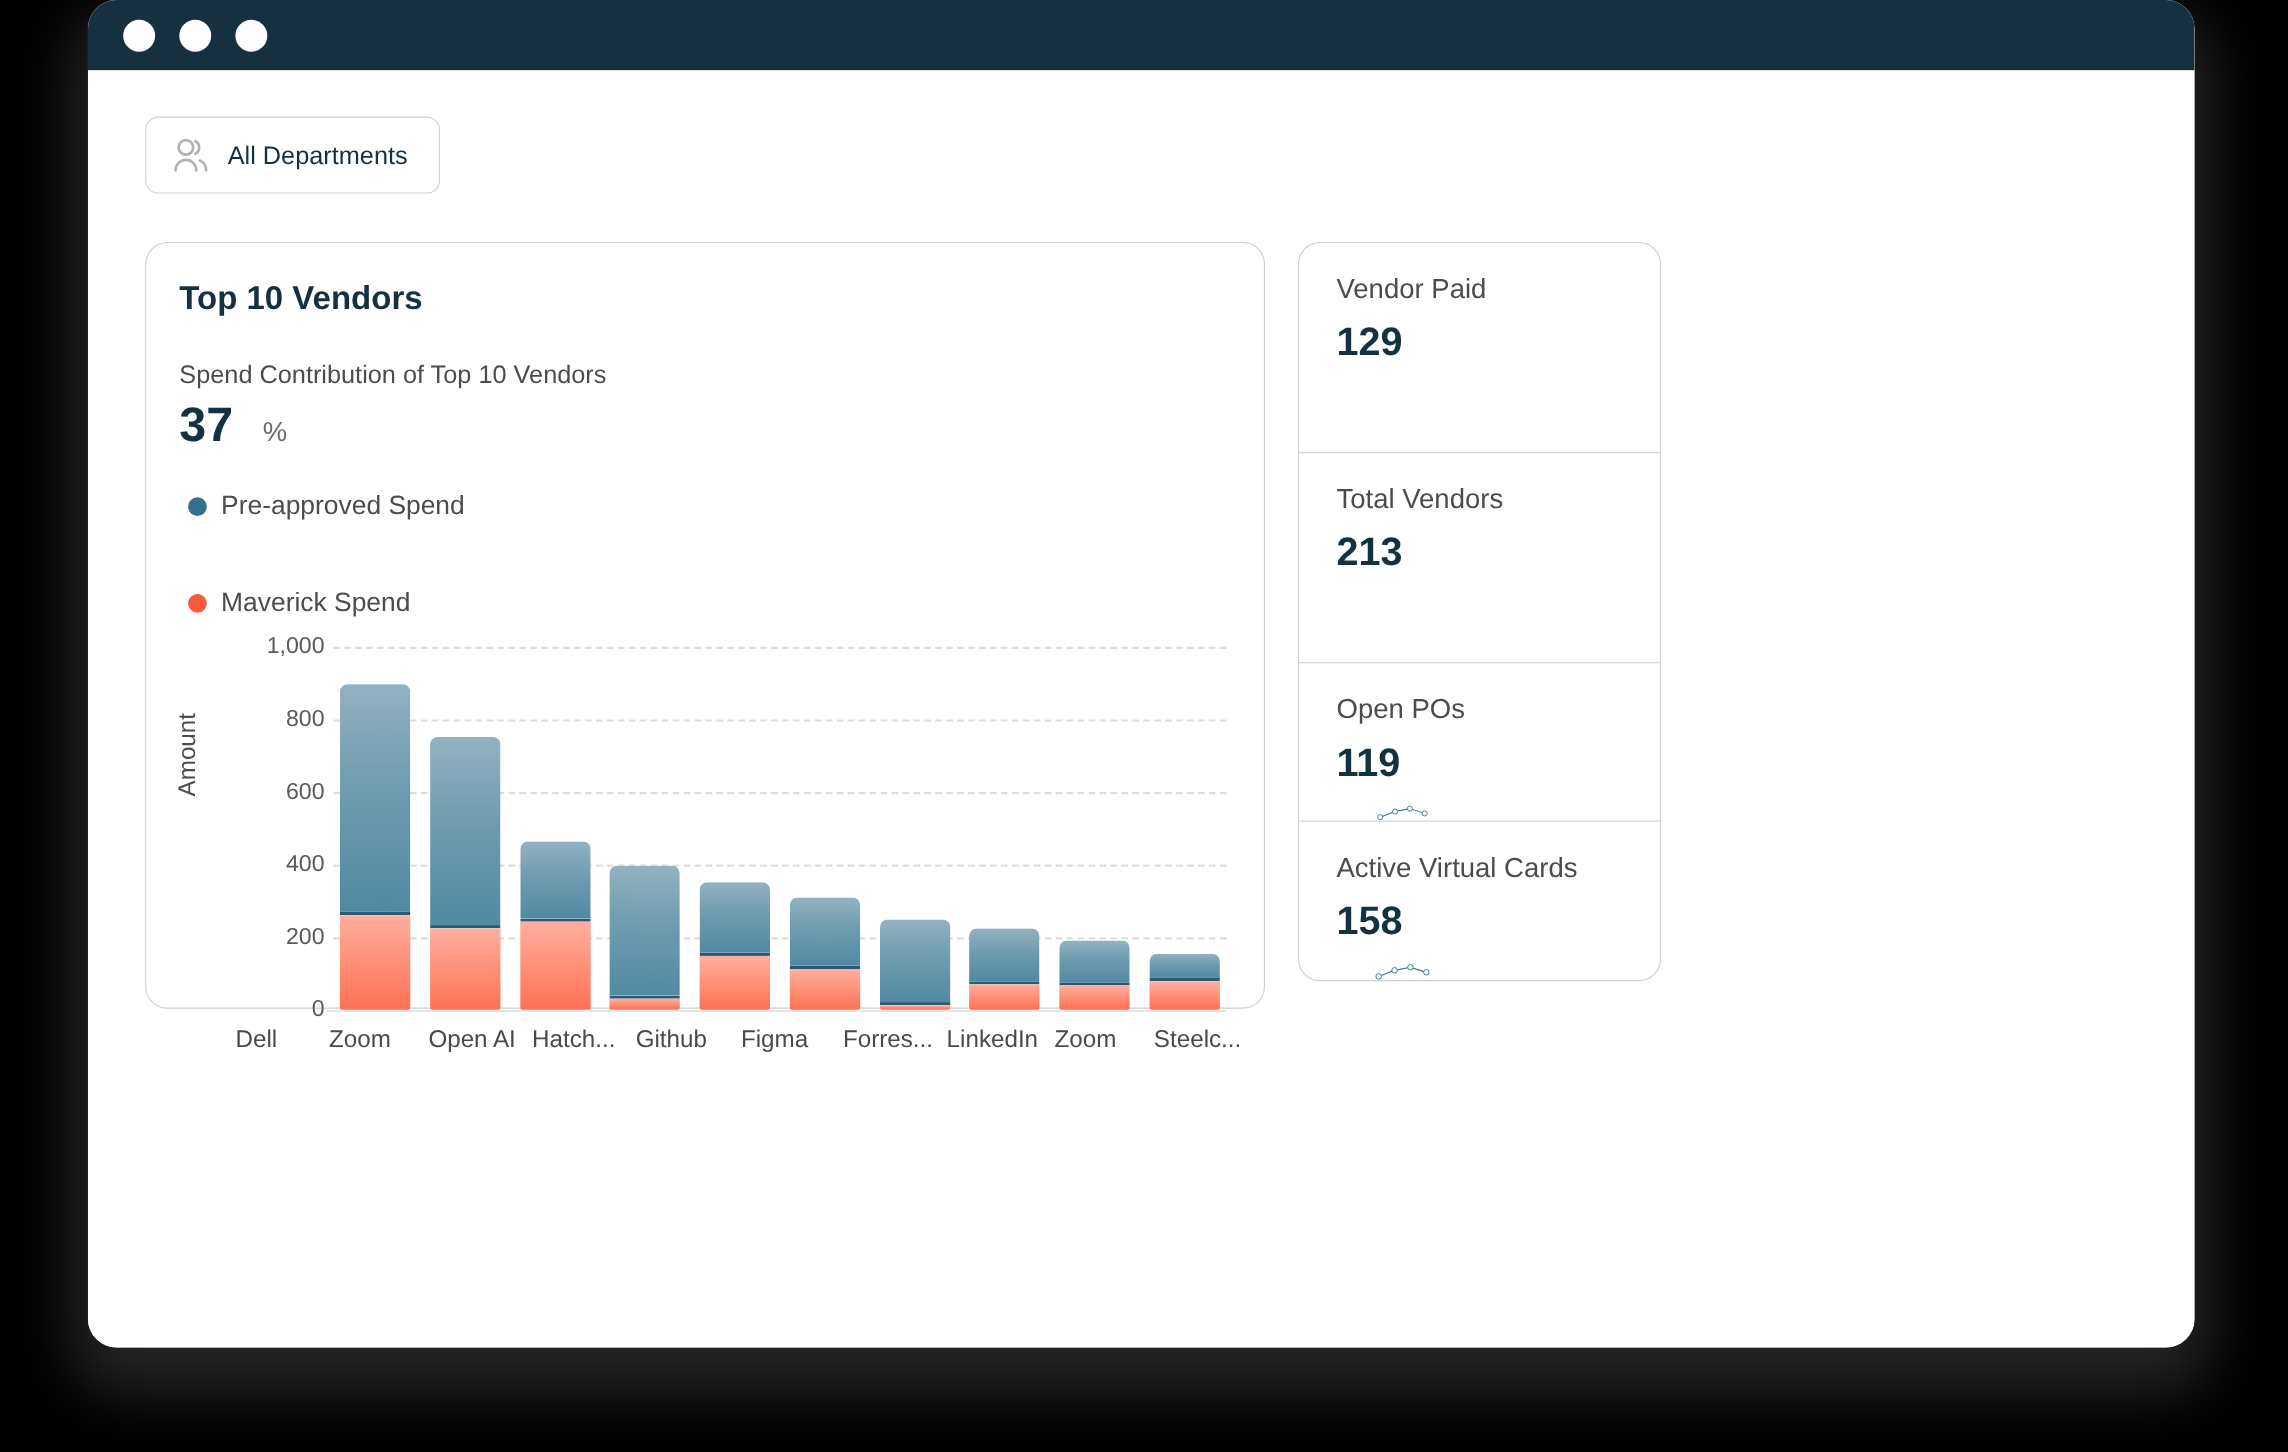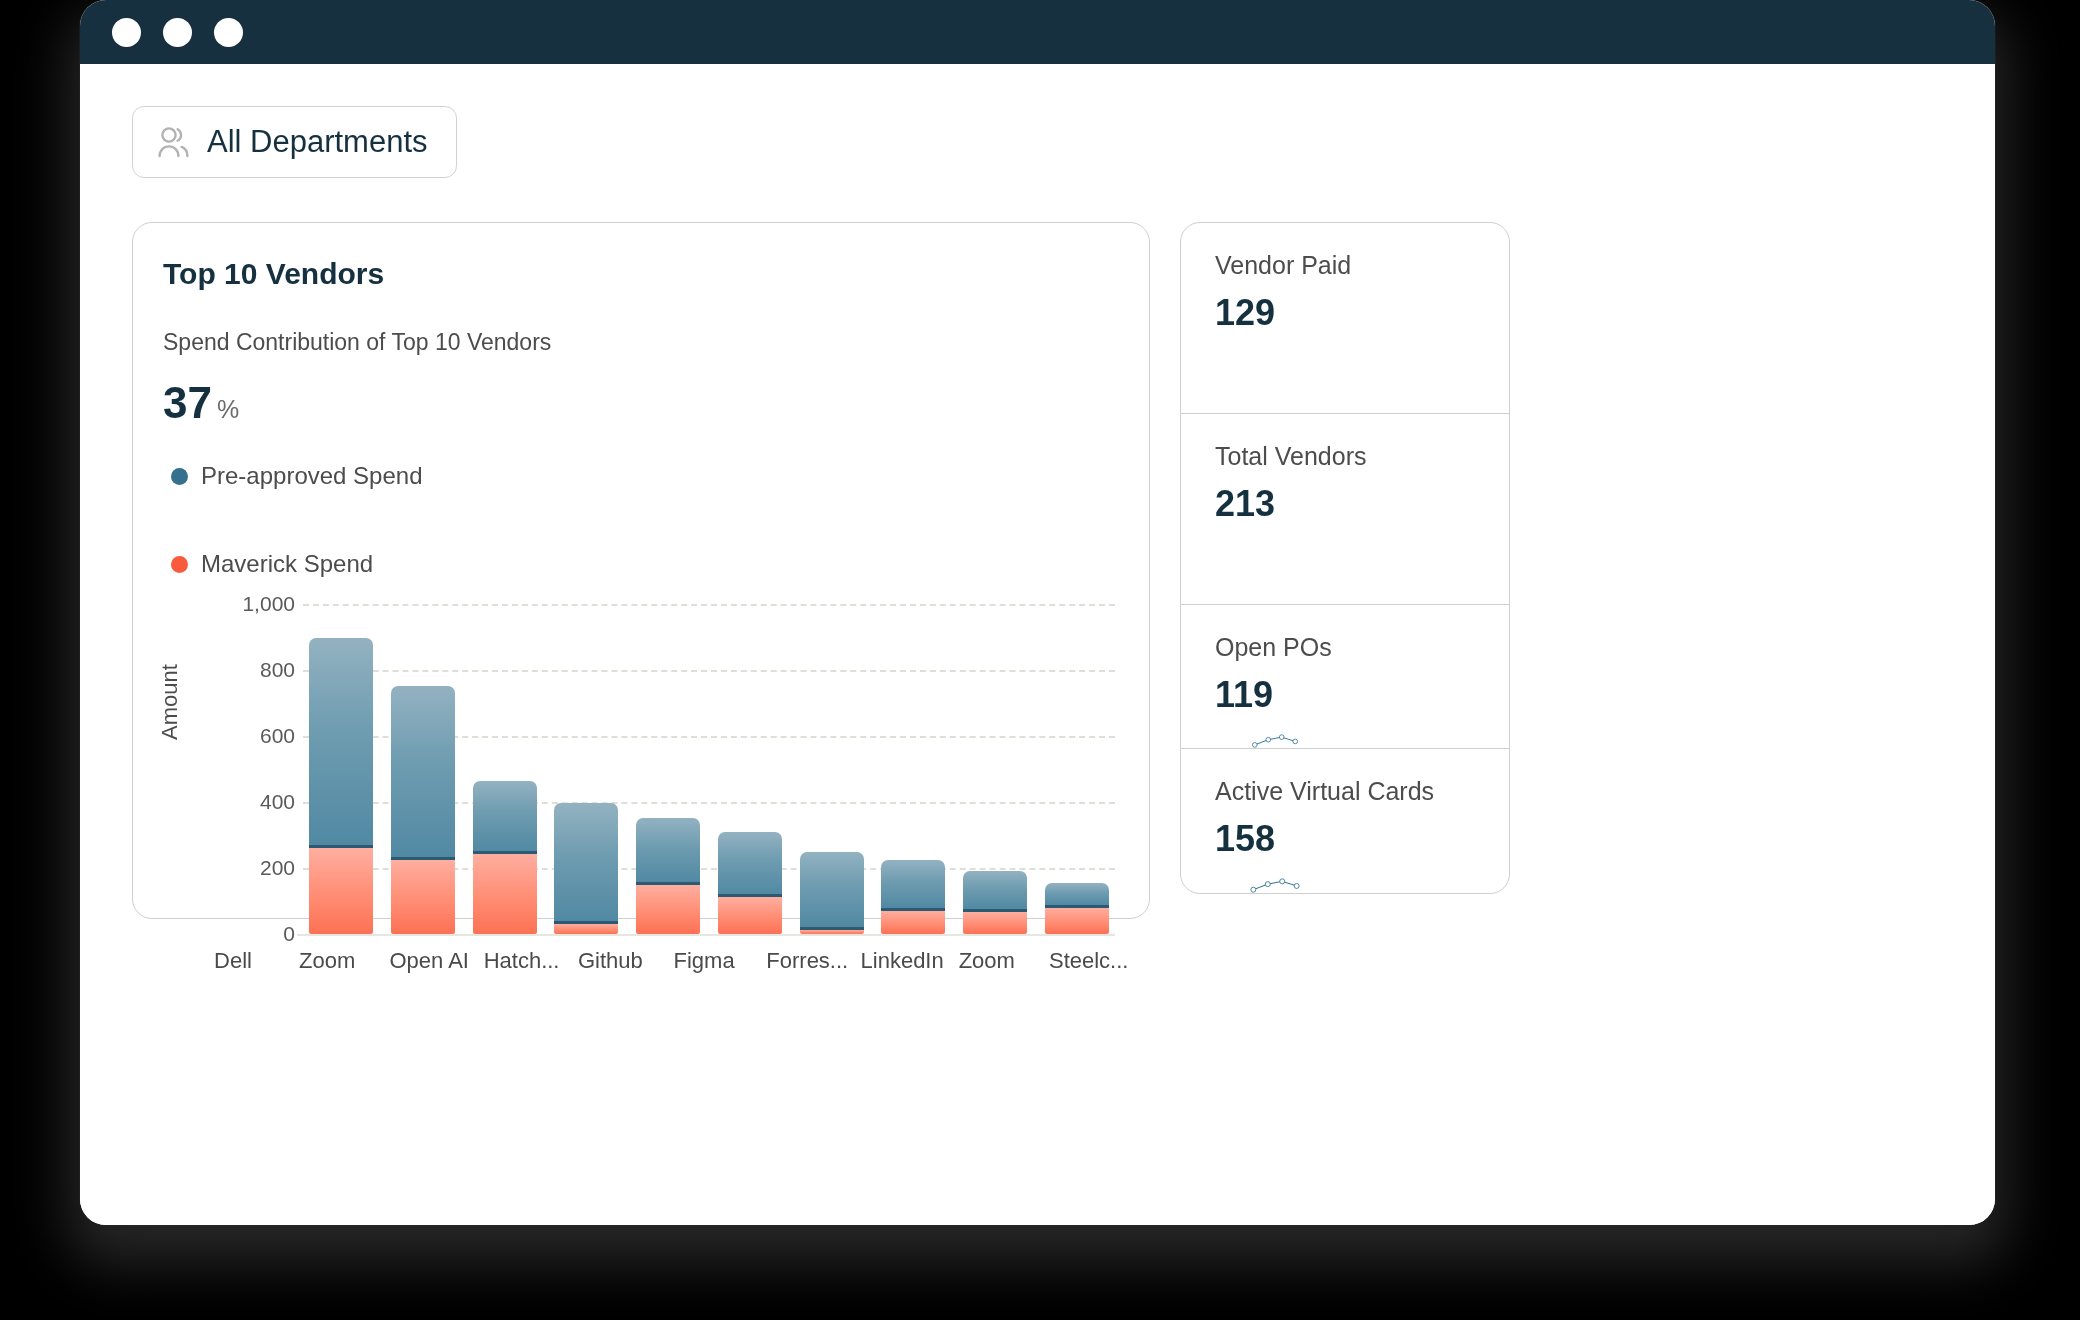--- a/index.html
+++ b/index.html
@@ -40,40 +40,40 @@
   #page-title {
     font-size: 42px; font-weight: bold; color: #15303f;
     letter-spacing: -0.5px;
   }
   #dept-btn {
     display: flex; align-items: center; gap: 18px;
     border: 1.6px solid #d2d2d2; border-radius: 12px;
     padding: 17px 28px 17px 24px;
     background: #fff; cursor: pointer;
   }
-  #dept-btn .label { font-size: 31px; color: #15303f; }
+  #dept-btn .label { font-size: 23px; color: #15303f; }
   .people-icon { width: 32px; height: 34px; display:block; }
 
   
   #content {
     display: flex; gap: 30px;
     margin-top: 28px;
     padding: 16px 8px;
   }
   .card {
     border: 1.4px solid #cfcfcf;
     border-radius: 20px;
     background: #ffffff;
   }
   #chart-card { width: 1018px; height: 697px; padding: 34px 30px 0 30px; }
   #kpi-card  { width: 330px; height: 672px; display: flex; flex-direction: column; }
 
   #chart-title { font-size: 30px; font-weight: bold; color: #15303f; }
   #chart-subtitle { font-size: 23px; color: #4c4c4c; margin-top: 38px; }
-  #chart-stat { margin-top: 22px; display: flex; align-items: baseline; gap: 5px; }
+  #chart-stat { margin-top: 8px; display: flex; align-items: baseline; gap: 27px; }
   #chart-stat .value { font-size: 44px; font-weight: bold; color: #15303f; }
   #chart-stat .unit { font-size: 25px; color: #6c6c6c; }
 
   #legend { display: flex; gap: 60px; margin-top: 34px; padding-left: 8px; flex-direction: column; }
   .legend-item { display: flex; align-items: center; gap: 13px; }
   .legend-dot { width: 17px; height: 17px; border-radius: 50%; }
   .legend-label { font-size: 24px; color: #4c4c4c; }
 
   
   #plot-wrap { position: relative; margin-top: 26px; height: 400px; }

